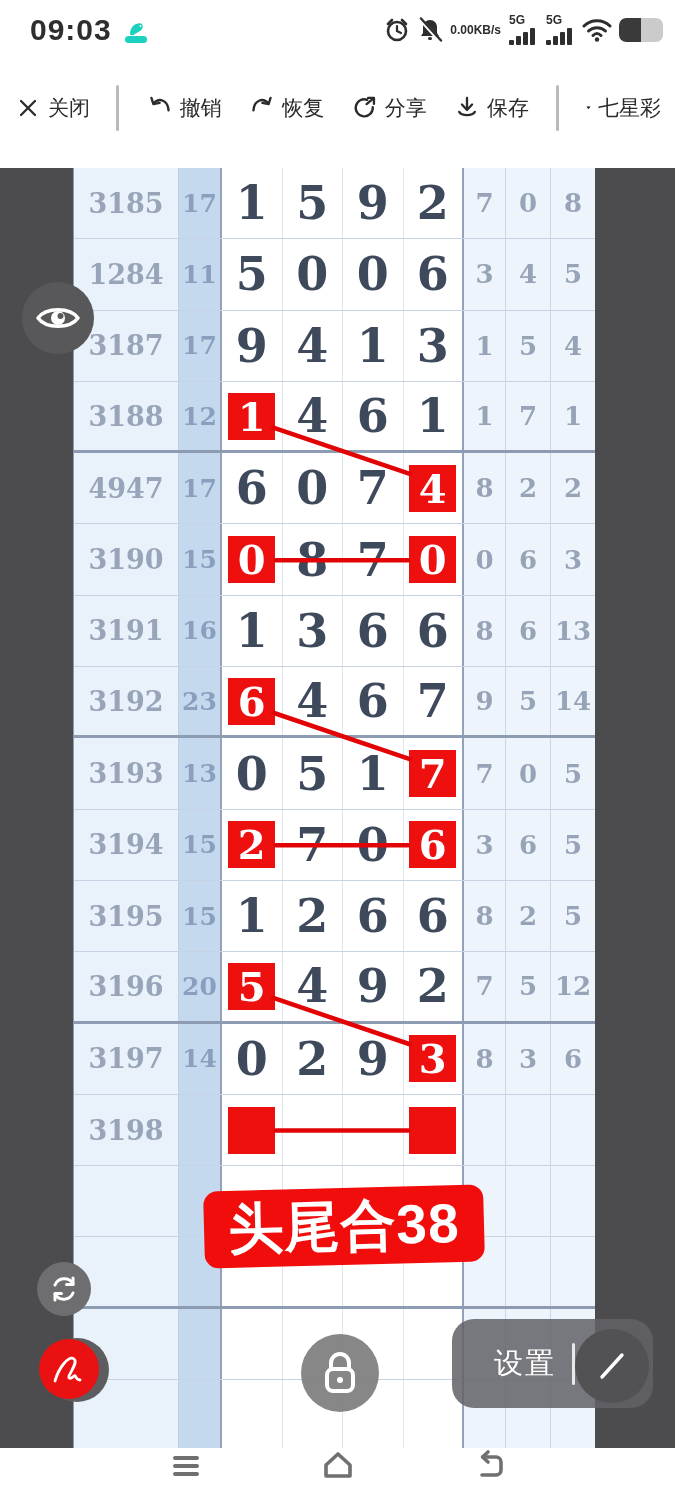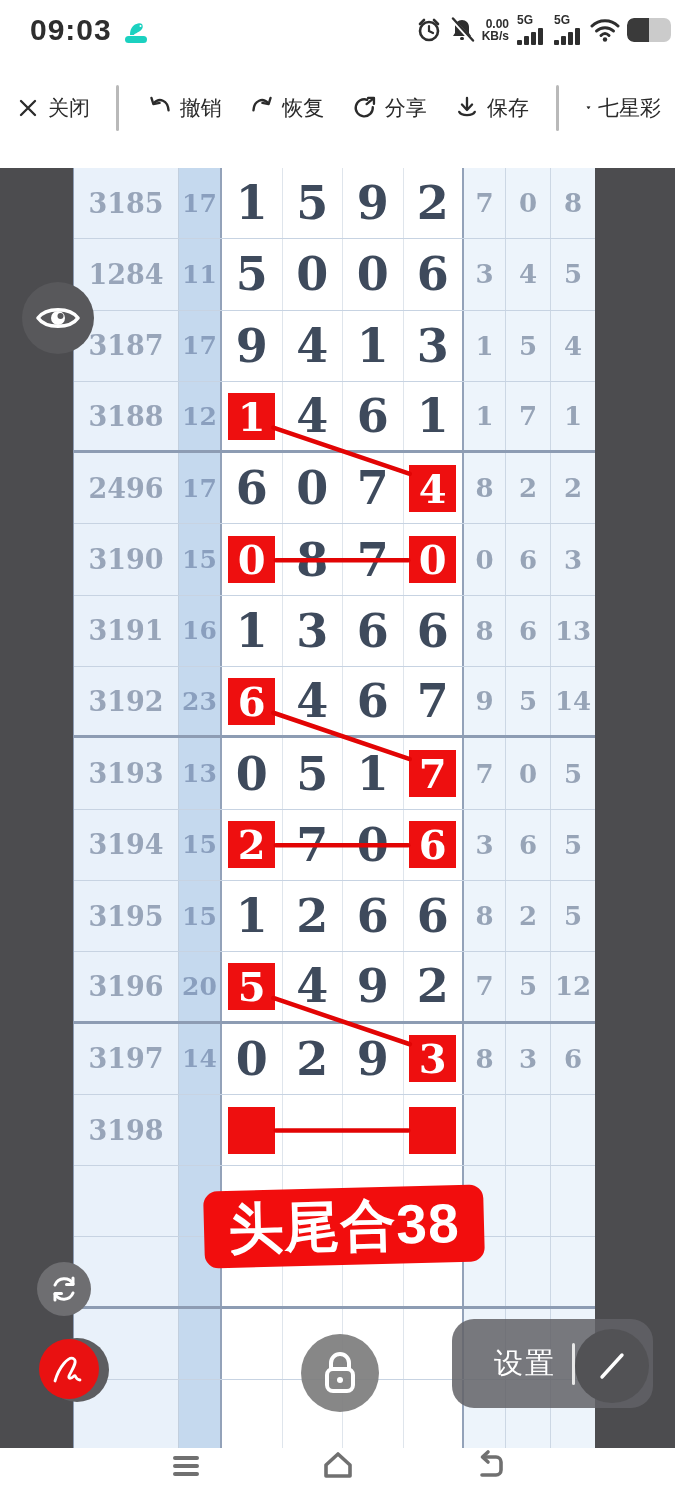--- a/index.html
+++ b/index.html
@@ -2,25 +2,25 @@
 <html><head>
 <meta charset="utf-8">
 <style>
   * { margin:0; padding:0; box-sizing:border-box; }
   html,body { width:675px; }
   body { font-family:"Liberation Sans", sans-serif; background:#fff; }
   .screen { position:relative; width:675px; height:1500px; overflow:hidden; background:#fff; }
 
   
   .statusbar { position:absolute; top:0; left:0; width:675px; height:60px; background:#fff;
-    display:flex; align-items:center; justify-content:space-between; padding:0 4px 0 30px; }
+    display:flex; align-items:center; justify-content:space-between; padding:0 12px 0 30px; }
   .sb-left { display:flex; align-items:center; gap:8px; }
   .sb-time { font-size:30px; font-weight:700; color:#2e2e2e; letter-spacing:1px; }
   .sb-right { display:flex; align-items:center; gap:7px; }
-  .sb-netspeed { display:flex; flex-direction:column; align-items:flex-end; line-height:12px; }
+  .sb-netspeed { display:flex; align-items:flex-end; line-height:12px; }
   .sb-netspeed span { font-size:12px; font-weight:700; color:#2e2e2e; }
   .sig { display:flex; flex-direction:column; align-items:flex-start; }
   .sig .g { font-size:12px; font-weight:700; color:#2e2e2e; line-height:11px; margin-left:1px; }
   .battery { position:relative; width:44px; height:24px; border-radius:7px; background:#cbcbcb; overflow:hidden; }
   .battery .fill { position:absolute; left:0; top:0; bottom:0; width:50%; background:#3a3a3a; border-radius:7px 0 0 7px; }
 
   
   .toolbar { position:absolute; top:60px; left:0; width:675px; height:92px; background:#fff;
     display:flex; align-items:stretch; justify-content:space-between; padding:10px 14px 6px 14px; }
   .tb-btn { display:flex; flex-direction:row; align-items:center; justify-content:flex-start;
@@ -236,21 +236,21 @@
           </div>
         <div class="cell c-digit d1">4</div>
         <div class="cell c-digit d2">6</div>
         <div class="cell c-digit d3 last">1</div>
         <div class="cell c-tail t0">1</div>
         <div class="cell c-tail t1">7</div>
         <div class="cell c-tail t2">1</div>
       </div>
 
       <div class="row">
-        <div class="cell c-period">2496</div>
+        <div class="cell c-period">4947</div>
         <div class="cell c-sum">17</div>
         <div class="cell c-digit d0">6</div>
         <div class="cell c-digit d1">0</div>
         <div class="cell c-digit d2">7</div>
         <div class="cell c-digit d3 last">
             <span class="hl">4</span>
           </div>
         <div class="cell c-tail t0">8</div>
         <div class="cell c-tail t1">2</div>
         <div class="cell c-tail t2">2</div>

